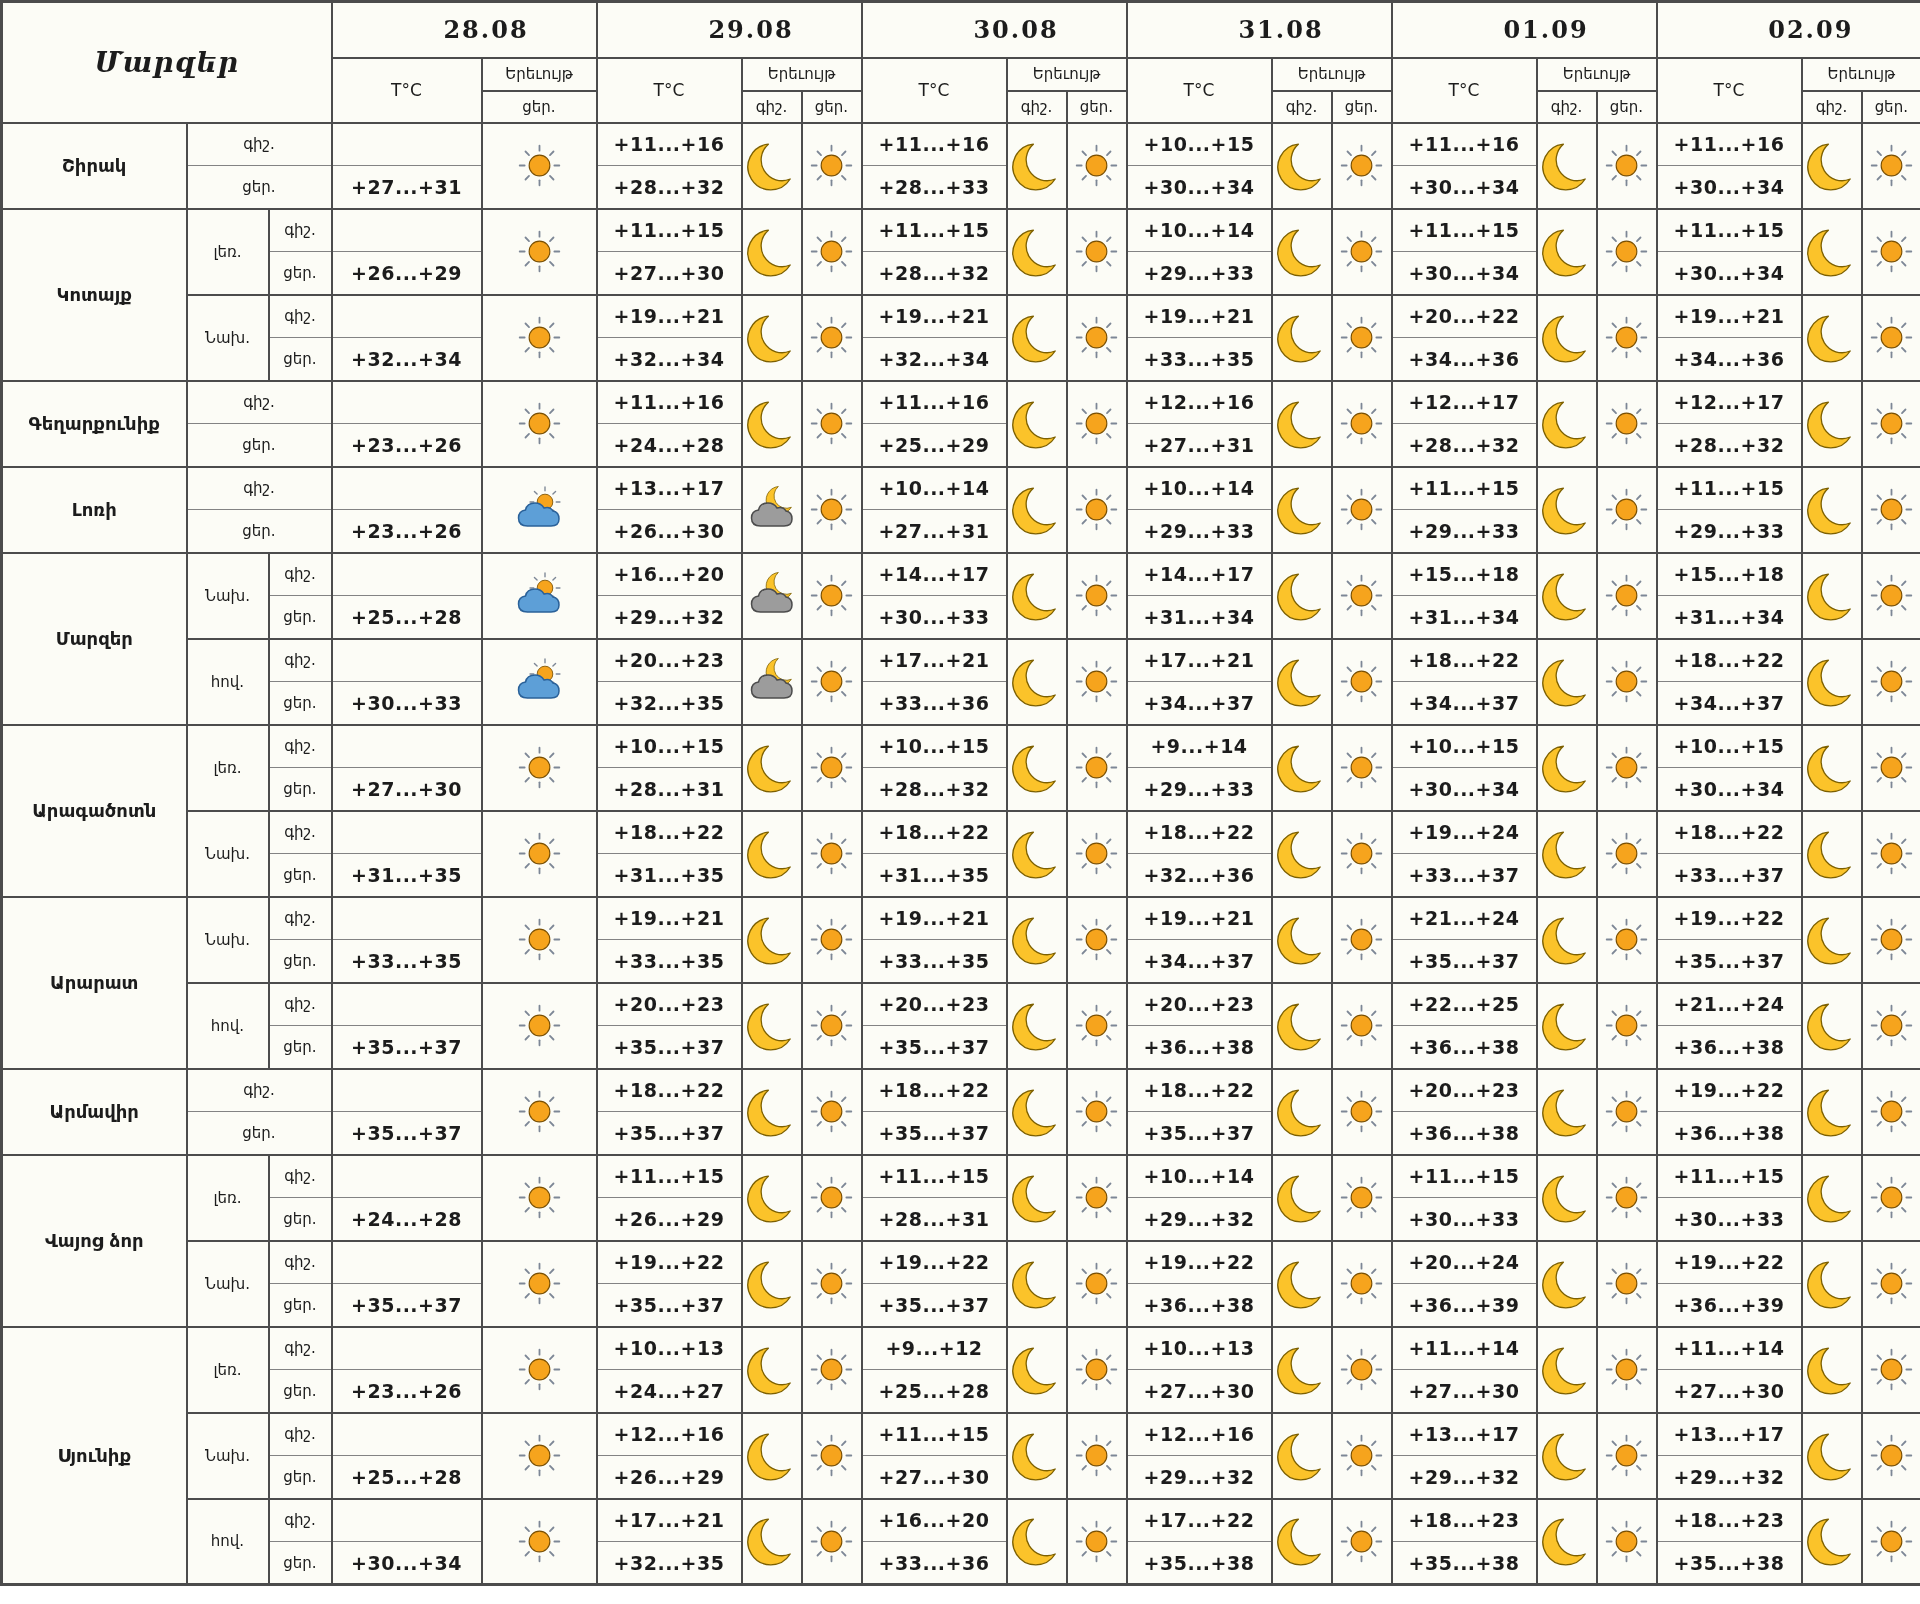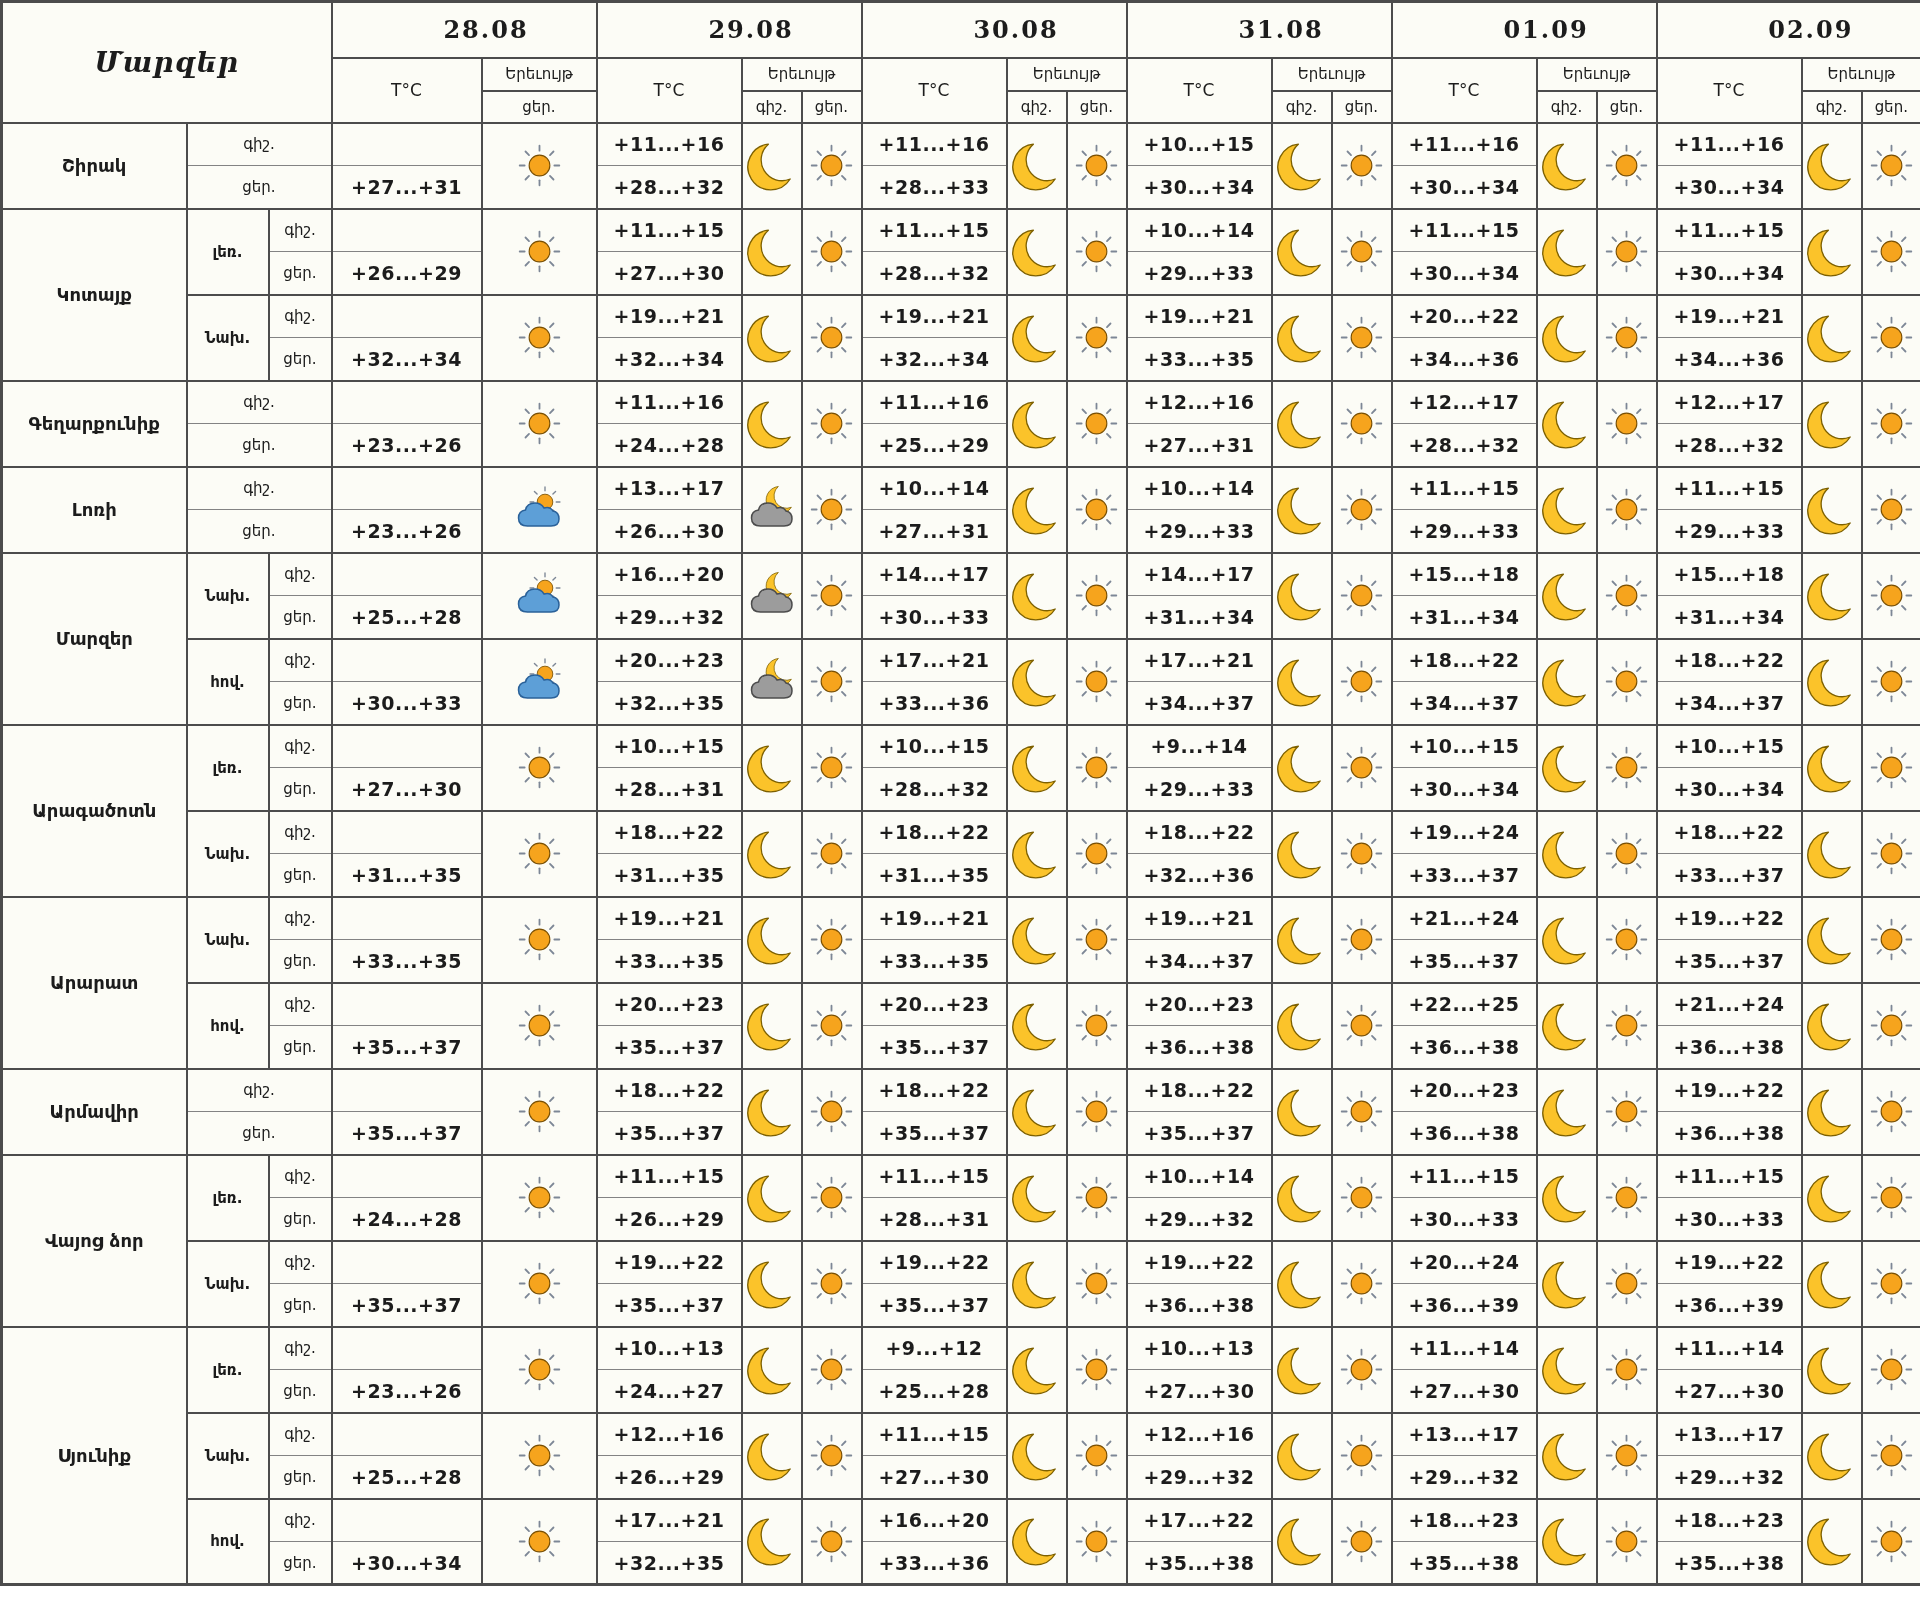--- a/index.html
+++ b/index.html
@@ -16,21 +16,21 @@
 
   th.corner { font-family:"DejaVu Serif", serif; font-style:italic; font-weight:bold;
               font-size:28px; letter-spacing:1px; }
   th.date-h { font-family:"DejaVu Serif", serif; font-weight:bold; font-size:24px;
               letter-spacing:2px;padding-left:44px; }
   th.tc-h   { font-weight:normal; font-size:17px;border-radius:16px; }
   th.phen-h { font-weight:normal; font-size:15px; }
   th.dp-h   { font-weight:normal; font-size:15px; }
 
   td.region  { font-weight:bold; font-size:18px; }
-  td.zone    { font-weight:bold; font-size:15px; }
+  td.zone    { font-weight:normal; font-size:15px; }
   td.dplabel { font-weight:normal; font-size:15px; }
   td.temp    { font-weight:bold; font-size:19px; letter-spacing:0.5px; }
 
   
   td.thin-b { border-bottom-width:1px; border-bottom-color:#838383; }
   td.thin-t { border-top-width:1px; border-top-color:#838383; }
 
   td.icon svg { display:block; margin:0 auto; width:45px; height:45px; }
   td.icon svg[data-name="moon-icon"] { width:52px; height:52px; }
   td.icon svg[data-name="sun-behind-cloud-icon"],

